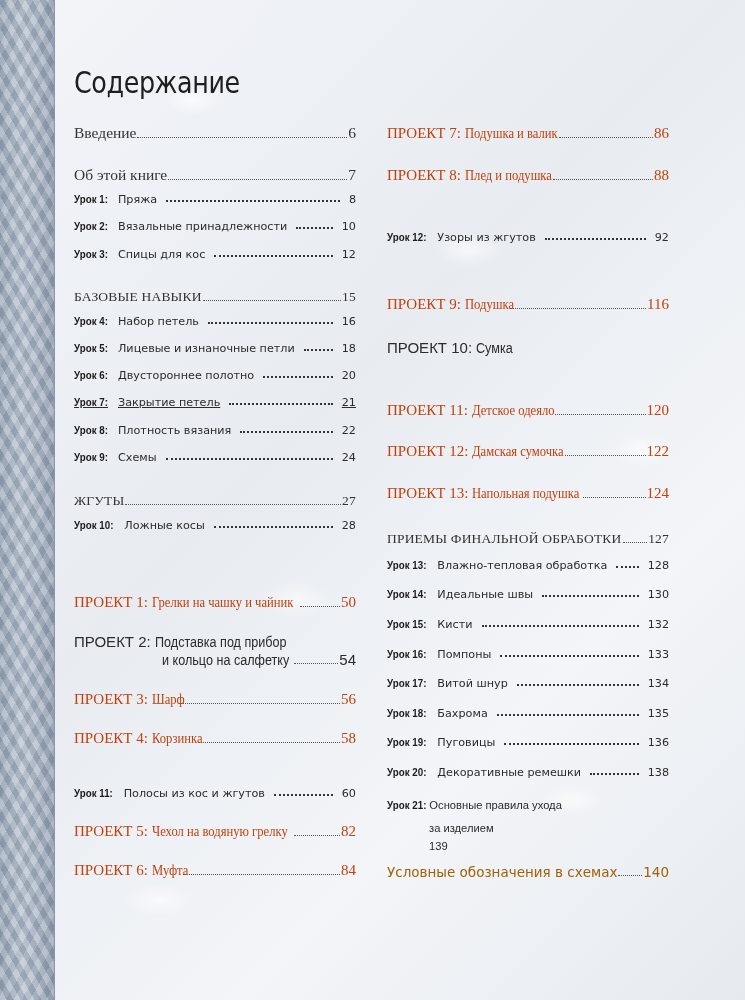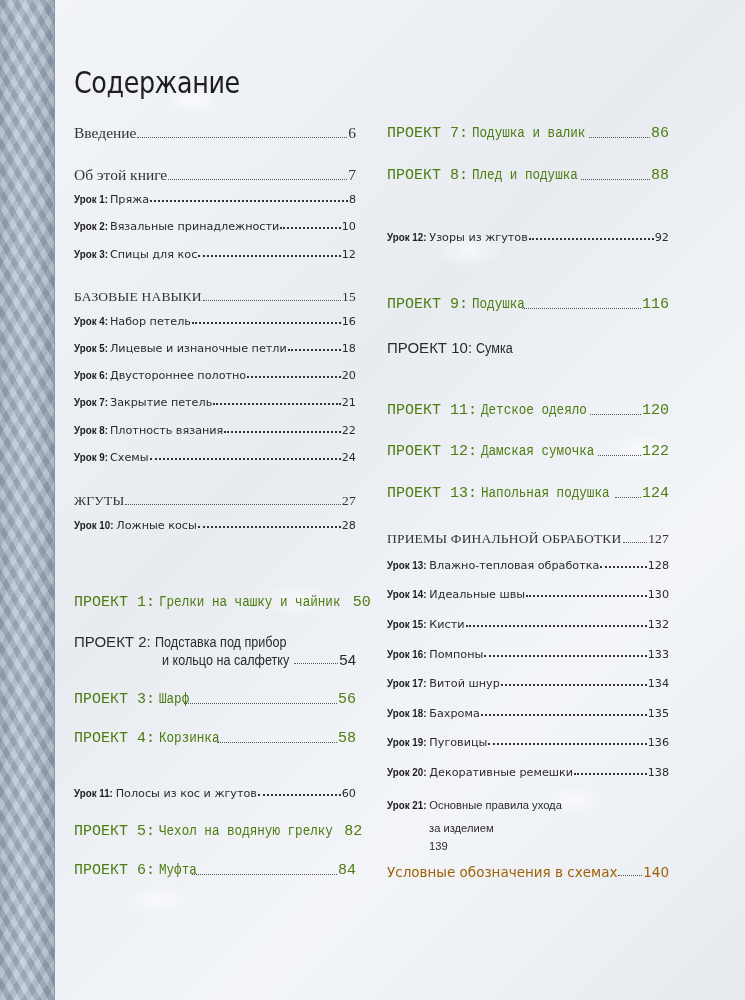--- a/index.html
+++ b/index.html
@@ -44,24 +44,24 @@
     flex: 1; overflow: hidden; margin: 0 1px;
     border-bottom: 1px dotted #555; height: 0; align-self: flex-end;
     margin-bottom: 4px;
   }
   .entry .dots.bold { border-bottom: 2px dotted #333; }
   .entry .page { text-align: right; }
   
   .sec { font-family: "Liberation Serif", serif; font-size: 15.5px; color: #333; }
   .sec-caps { font-family: "Liberation Serif", serif; font-size: 13.5px; color: #333; letter-spacing: 0.2px; }
   
-  .lesson { font-family: "DejaVu Sans", sans-serif; font-size: 11.2px; color: #2b2b2b; }
+  .lesson { font-family: "DejaVu Sans", sans-serif; font-size: 11.2px; color: #2b2b2b; gap: 8px; }
   .lesson .lbl { font-family: "Liberation Sans", sans-serif; font-weight: bold; font-size: 11.5px; color: #1b1b1b; transform: scaleX(0.85); transform-origin: left; display: inline-block; margin-right: -4px; }
   
-  .proj { font-family: Liberation Mono, monospace; font-size: 15px; color: #4d7c0f; }
+  .proj { font-family: Liberation Serif, serif; font-size: 15px; color: #c2410c; }
   .proj .plbl { margin-right: 4px; }
   .proj .ptxt { font-size: 14px; transform: scaleX(0.9); transform-origin: left; display: inline-block; margin-right: -10px; }
   .wrap2 { position: absolute; font-family: "Liberation Sans", sans-serif; color: #2b2b2b; }
 </style>
 </head>
 <body>
 
 <div class="bg-texture"></div>
 <div class="knit-strip"></div>
 
@@ -115,21 +115,21 @@
   <span>Лицевые и изнаночные петли</span>
   <span class="dots bold"></span>
   <span class="page">18</span>
 </div>
 <div class="entry lesson" style="left:74px; top:369px; width:282px;">
   <span class="lbl">Урок 6:</span>
   <span>Двустороннее полотно</span>
   <span class="dots bold"></span>
   <span class="page">20</span>
 </div>
-<div class="entry lesson" style="left:74px; top:396px; width:282px;">
+<div class="entry lesson" style="left:74px; top:396px; width:282px;text-decoration:underline;">
   <span class="lbl">Урок 7:</span>
   <span>Закрытие петель</span>
   <span class="dots bold"></span>
   <span class="page">21</span>
 </div>
 <div class="entry lesson" style="left:74px; top:424px; width:282px;">
   <span class="lbl">Урок 8:</span>
   <span>Плотность вязания</span>
   <span class="dots bold"></span>
   <span class="page">22</span>

